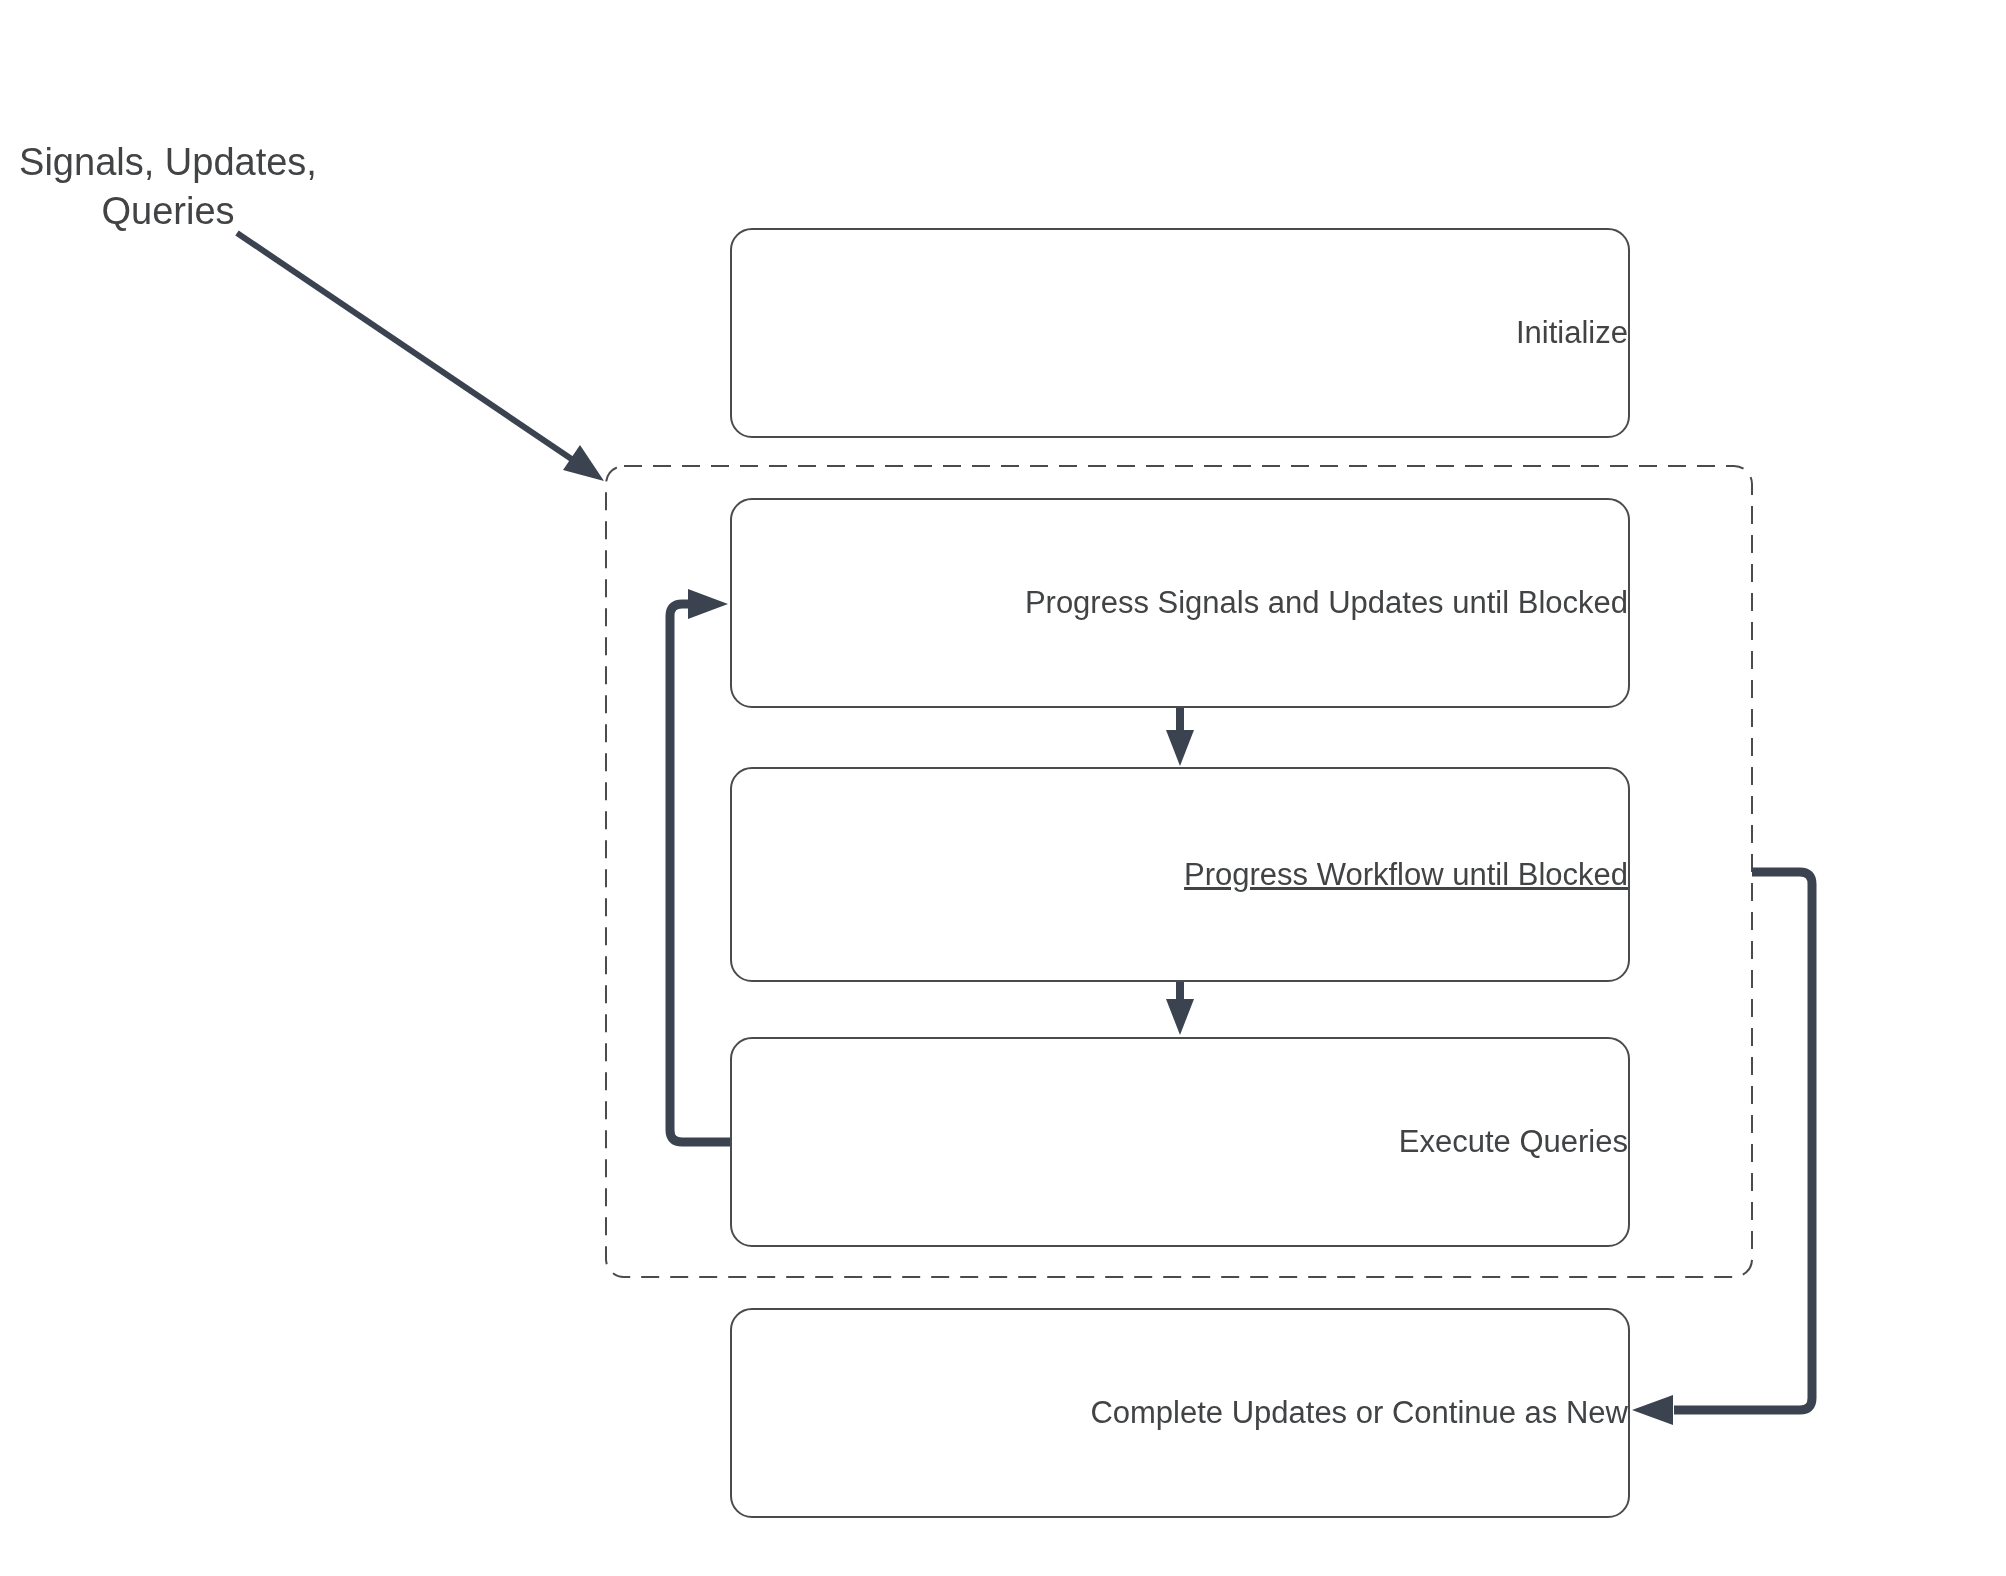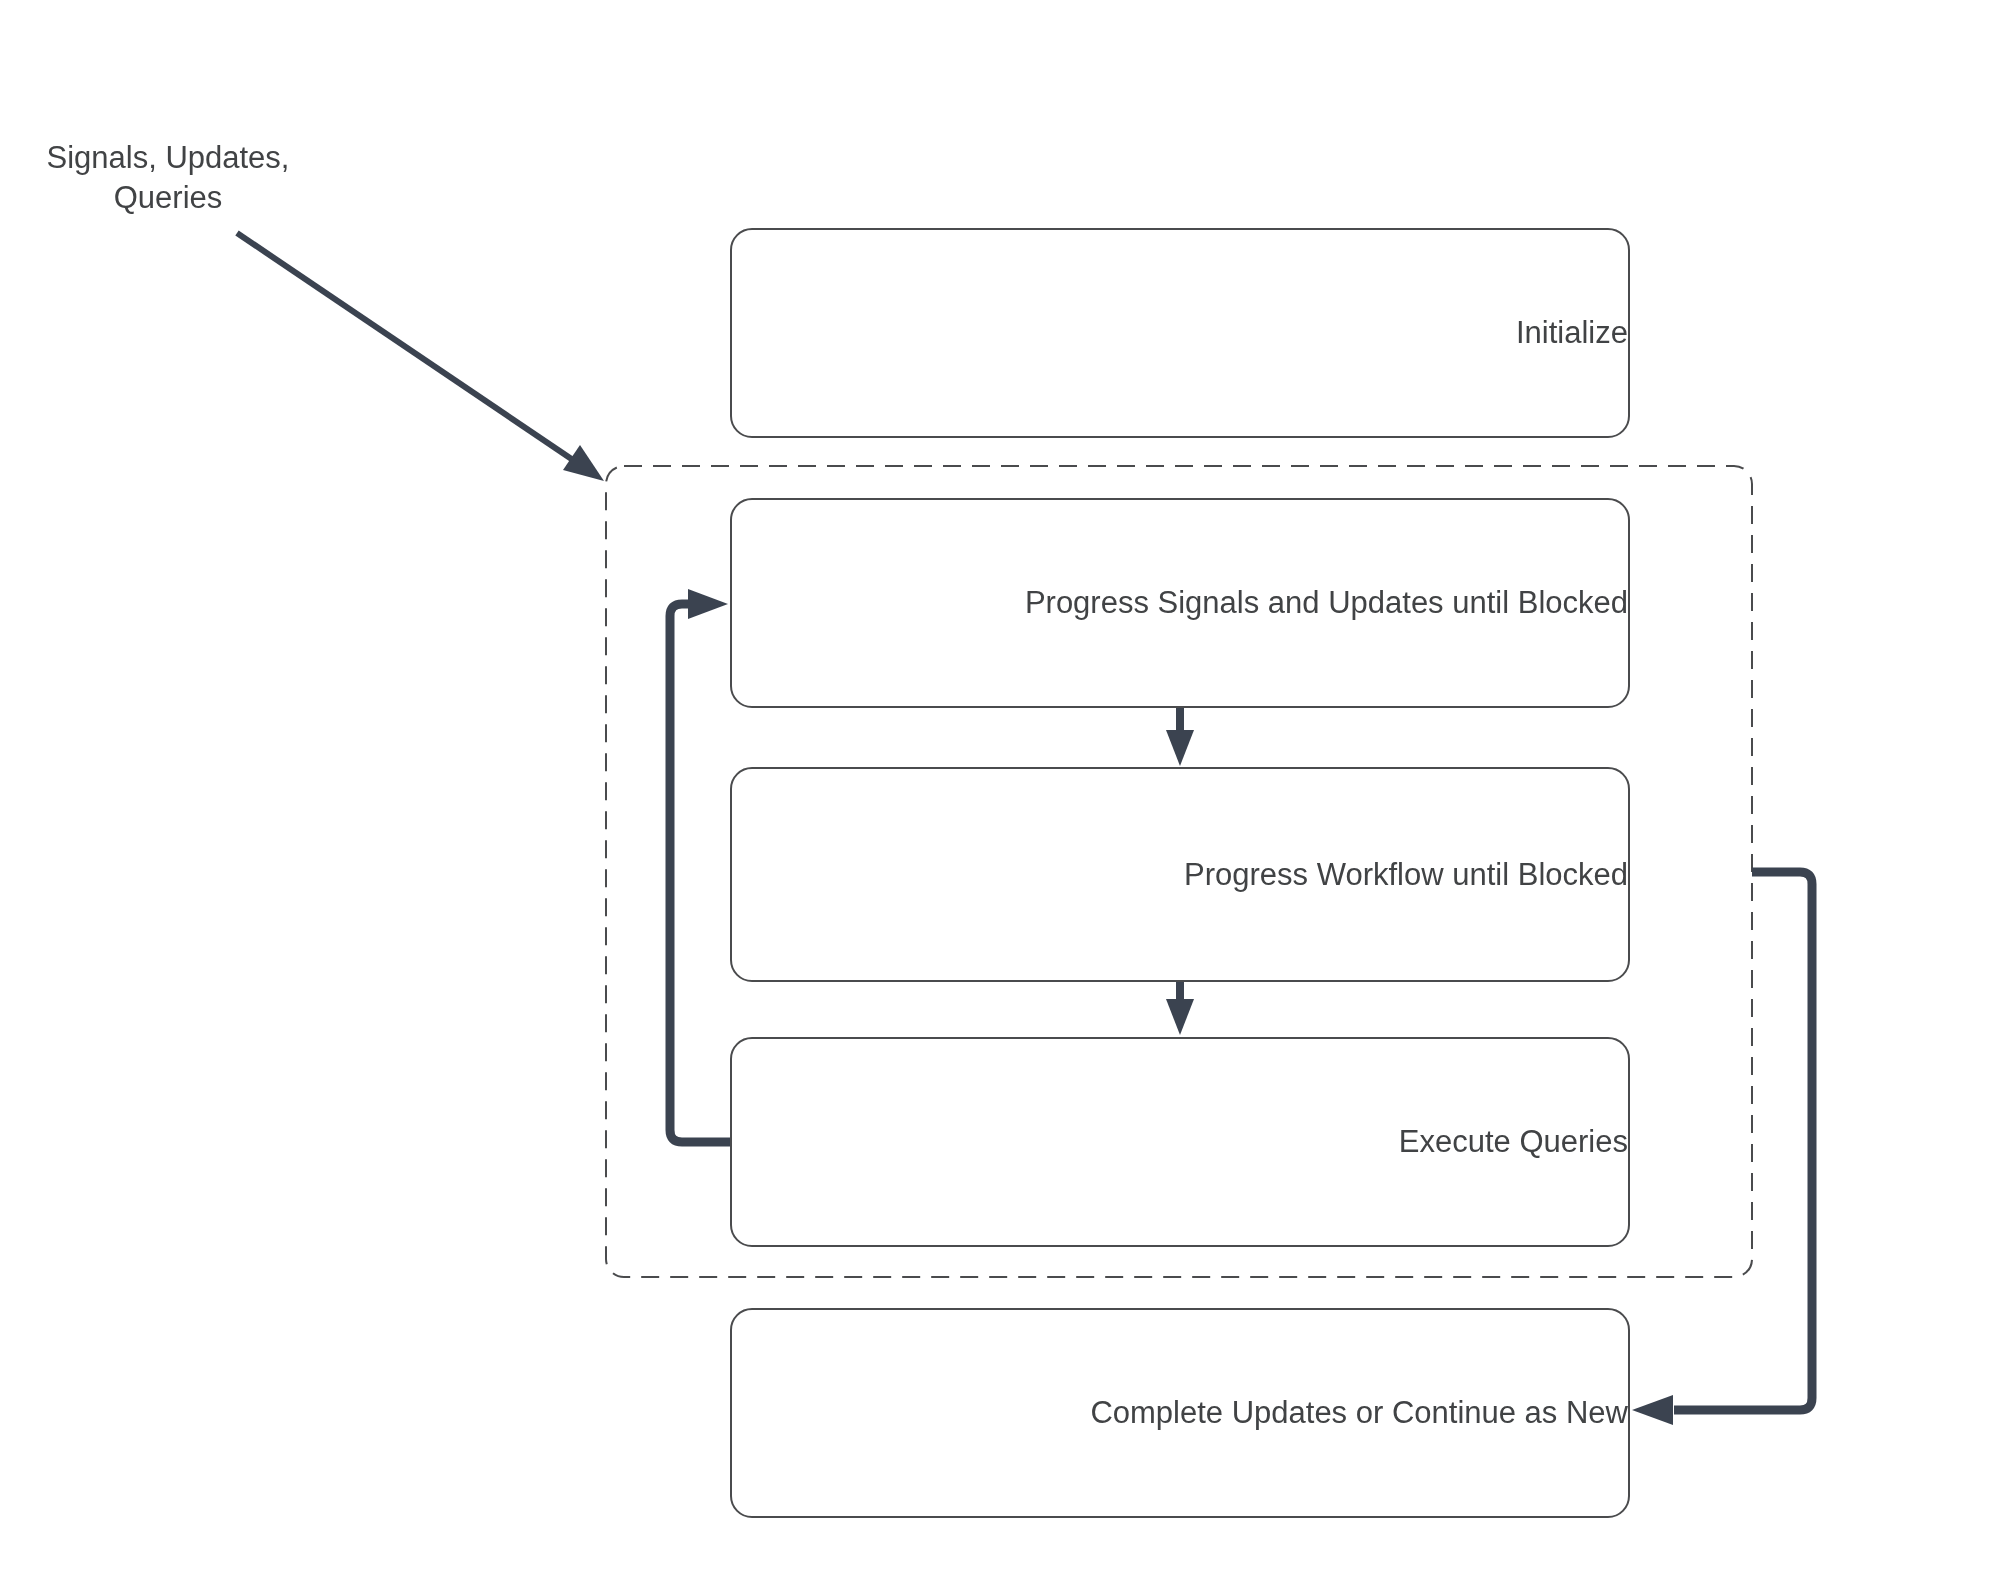--- a/index.html
+++ b/index.html
@@ -19,21 +19,21 @@
     font-style: italic;
     font-size: 39px;
     color: var(--text, #414345);
     letter-spacing: 0.5px;
   }
 
   .external-label {
     position: absolute;
     left: 18px; top: 138px; width: 300px;
     text-align: center;
-    font-size: 31px;
+    font-size: 38px;
     line-height: 1.28;
     color: var(--text, #414345);
     white-space: pre-line;
   }
 
   .node {
     position: absolute;
     left: 730px;
     width: 900px;
     height: 210px;
@@ -42,21 +42,21 @@
     border-radius: 22px;
     display: flex;
     align-items: center;
     justify-content: flex-end;
     text-align: center;
     font-size: 31px;
     color: var(--text, #414345);
   }
   .node-initialize        { top: 228px; }
   .node-progress-signals  { top: 498px; }
-  .node-progress-workflow { top: 767px; height: 215px; }
+  .node-progress-workflow { top: 767px; height: 215px; text-decoration: underline; }
   .node-execute-queries   { top: 1037px; padding-left: 36px; }
   .node-complete          { top: 1308px; }
 
   svg.wires { position: absolute; inset: 0; }
   .wire  { fill: none; stroke: var(--arrow, #3b4350); }
   .thick { stroke-width: 9px; }
   .mid   { stroke-width: 8px; }
   .thin  { stroke-width: 6px; }
   .head  { fill: var(--arrow, #3b4350); stroke: none; }
   .dashed-rect {

